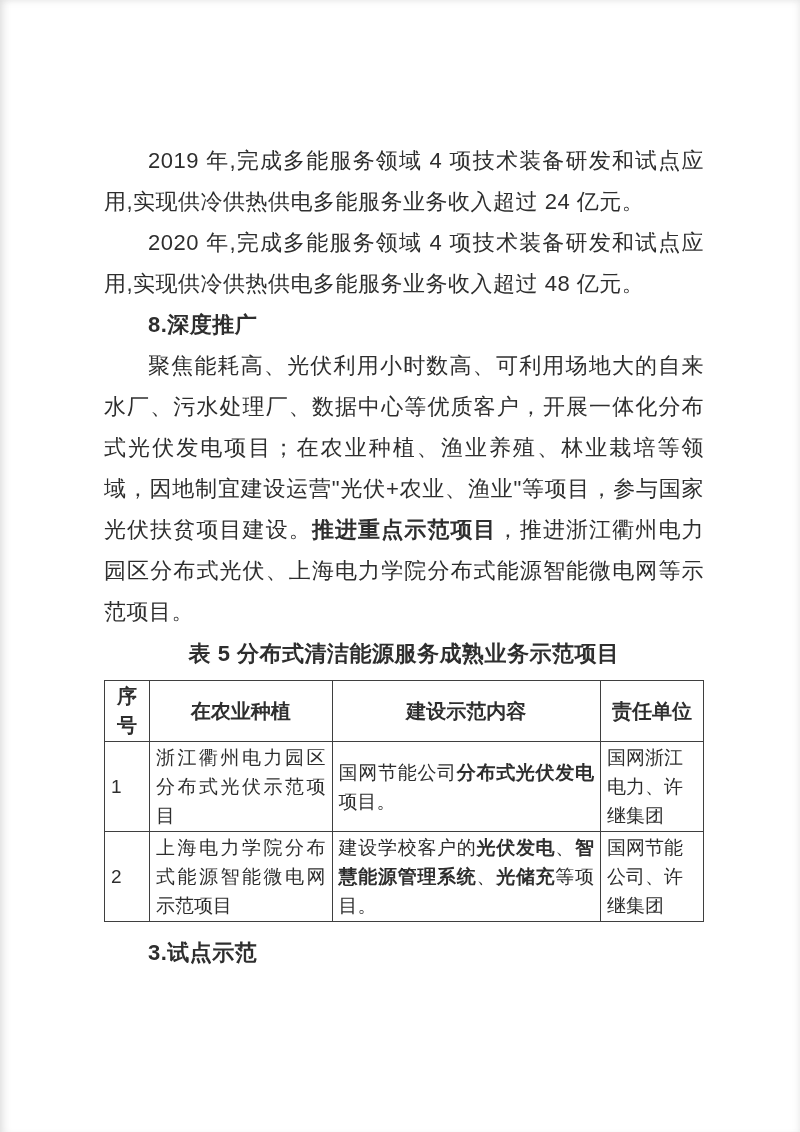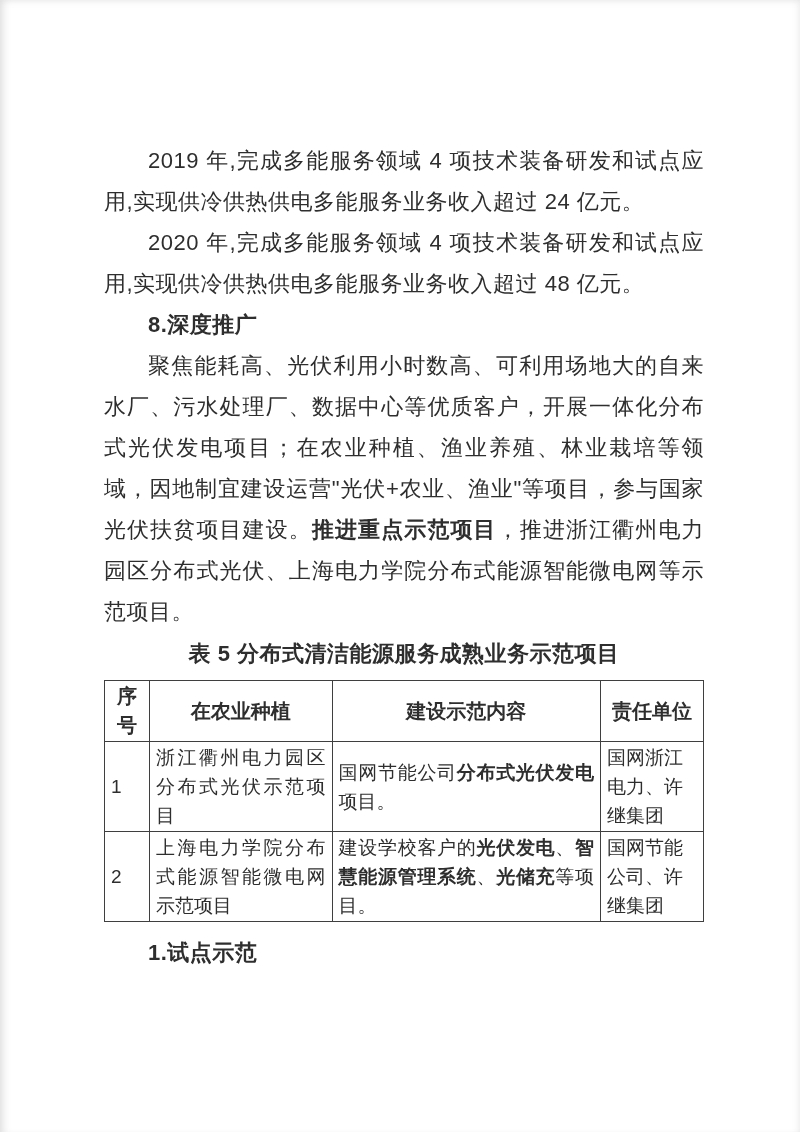--- a/index.html
+++ b/index.html
@@ -123,17 +123,17 @@
       <tr>
         <td class="cell-center">2</td>
         <td class="cell-left">上海电力学院分布式能源智能微电网示范项目</td>
         <td class="cell-left"><span>建设学校客户的</span><span style="font-weight: bold;">光伏发电</span><span>、</span><span style="font-weight: bold;">智慧能源管理系统</span><span>、</span><span style="font-weight: bold; margin-top: 43px;">光储充</span><span>等项目。</span></td>
         <td class="cell-center">国网节能公司、许继集团</td>
       </tr>
     </tbody>
   </table>
 
   <div class="bottom-block">
-    <h4 class="heading">1.试点示范</h4>
+    <h4 class="heading">3.试点示范</h4>
 
   </div>
 
 </div>
 
 </body></html>

